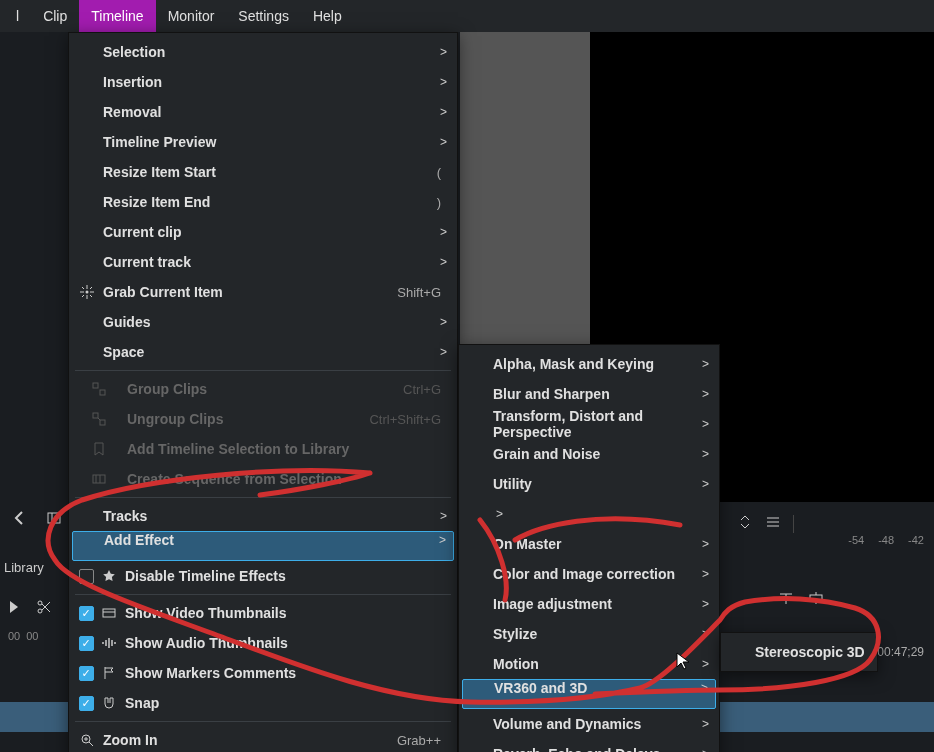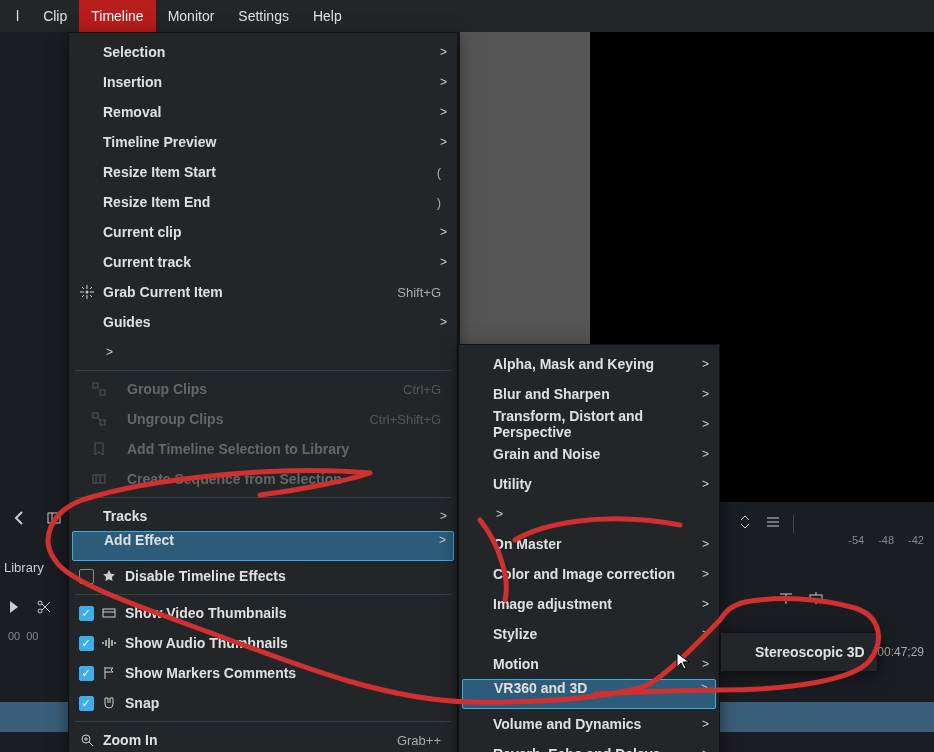--- a/index.html
+++ b/index.html
@@ -1,21 +1,21 @@
 <!DOCTYPE html>
 <html><head>
 <meta charset="utf-8">
 <style>
 * { margin: 0; padding: 0; box-sizing: border-box; font-family: "Segoe UI", sans-serif; }
 body { background: #1a1d21; color: #e0e0e0; font-size: 14px; width: 934px; height: 752px; overflow: hidden; position: relative; }
 
 
 .menubar { height: 32px; background: #232629; display: flex; align-items: center; padding-left: 4px; }
 .menubar .item { padding: 0 12px; height: 32px; display: flex; align-items: center; cursor: pointer; }
-.menubar .item.active { background: #b91c1c; color: #fff; }
+.menubar .item.active { background: #a21caf; color: #fff; }
 
 
 .toolbar-frag { position: absolute; left: 0; top: 500px; display: flex; align-items: center; gap: 10px; padding: 6px 8px; }
 .toolbar-btn { width: 24px; height: 24px; display: flex; align-items: center; justify-content: center; }
 .library-label { position: absolute; left: 4px; top: 560px; font-size: 13px; color: #ccc; }
 .bottom-icons { position: absolute; left: 2px; top: 595px; display: flex; align-items: center; gap: 14px; padding: 4px; }
 .ruler-frag { position: absolute; left: 0; bottom: 110px; display: flex; align-items: center; gap: 6px; padding-left: 8px; font-size: 11px; color: #888; }
 .audio-track { position: absolute; left: 0; bottom: 20px; background: #3a5e7a; height: 30px; width: 934px; }
 .btn-group-right { position: absolute; top: 514px; right: 140px; display: flex; gap: 12px; align-items: center; }
 .meter-labels { position: absolute; top: 534px; right: 10px; display: flex; gap: 14px; font-size: 11px; color: #888; justify-content: space-between; }
@@ -194,20 +194,21 @@
     </div>
     <div class="menu-row">
       <span style="width: 0px;"></span>
       <span class="icon-slot"></span>
       <span class="label">Guides</span>
       <span class="chev">&gt;</span>
     </div>
     <div class="menu-row">
       <span style="width: 0px;"></span>
       <span class="icon-slot"></span>
+      <span class="label">Space</span>
       <span class="chev">&gt;</span>
     </div>
     <div class="menu-sep"></div>
     <div class="menu-row disabled">
       <span style="width: 0px;"></span>
       <span class="icon-slot">
         <svg class="ico" viewBox="0 0 16 16">
           <rect x="2" y="2" width="5" height="5" stroke="#555" fill="none"></rect>
           <rect x="9" y="9" width="5" height="5" stroke="#555" fill="none"></rect>
         </svg>

